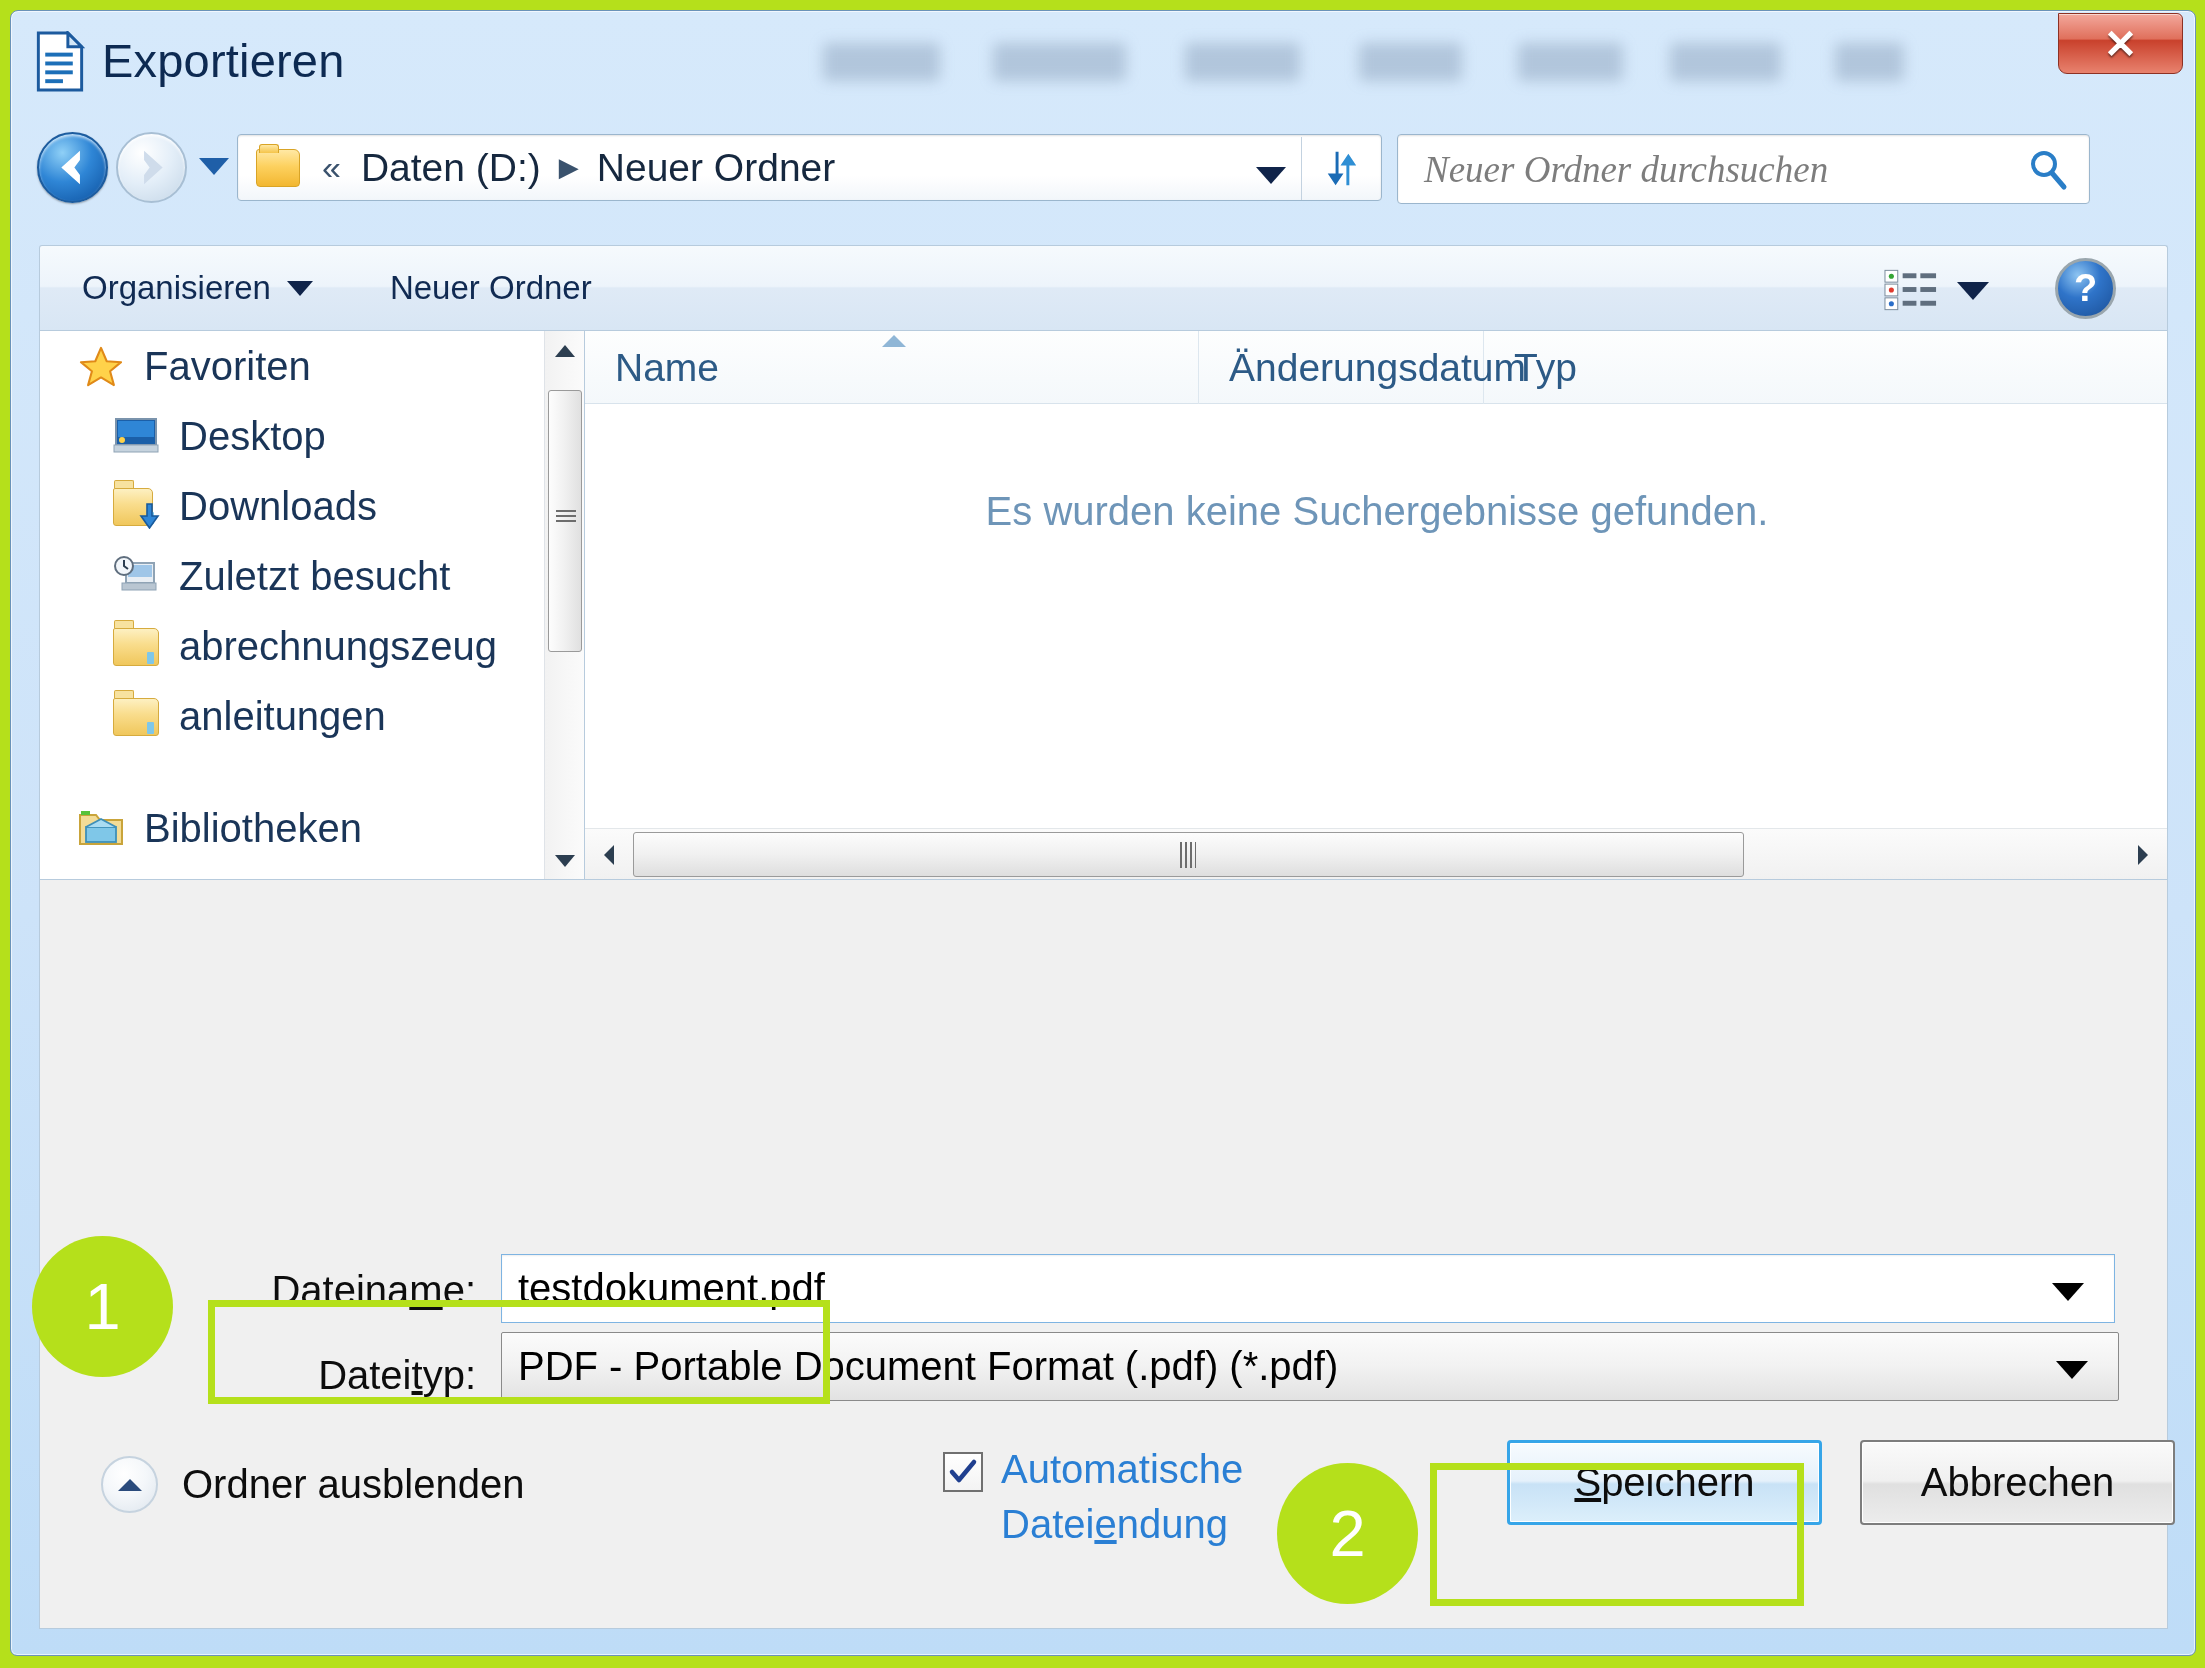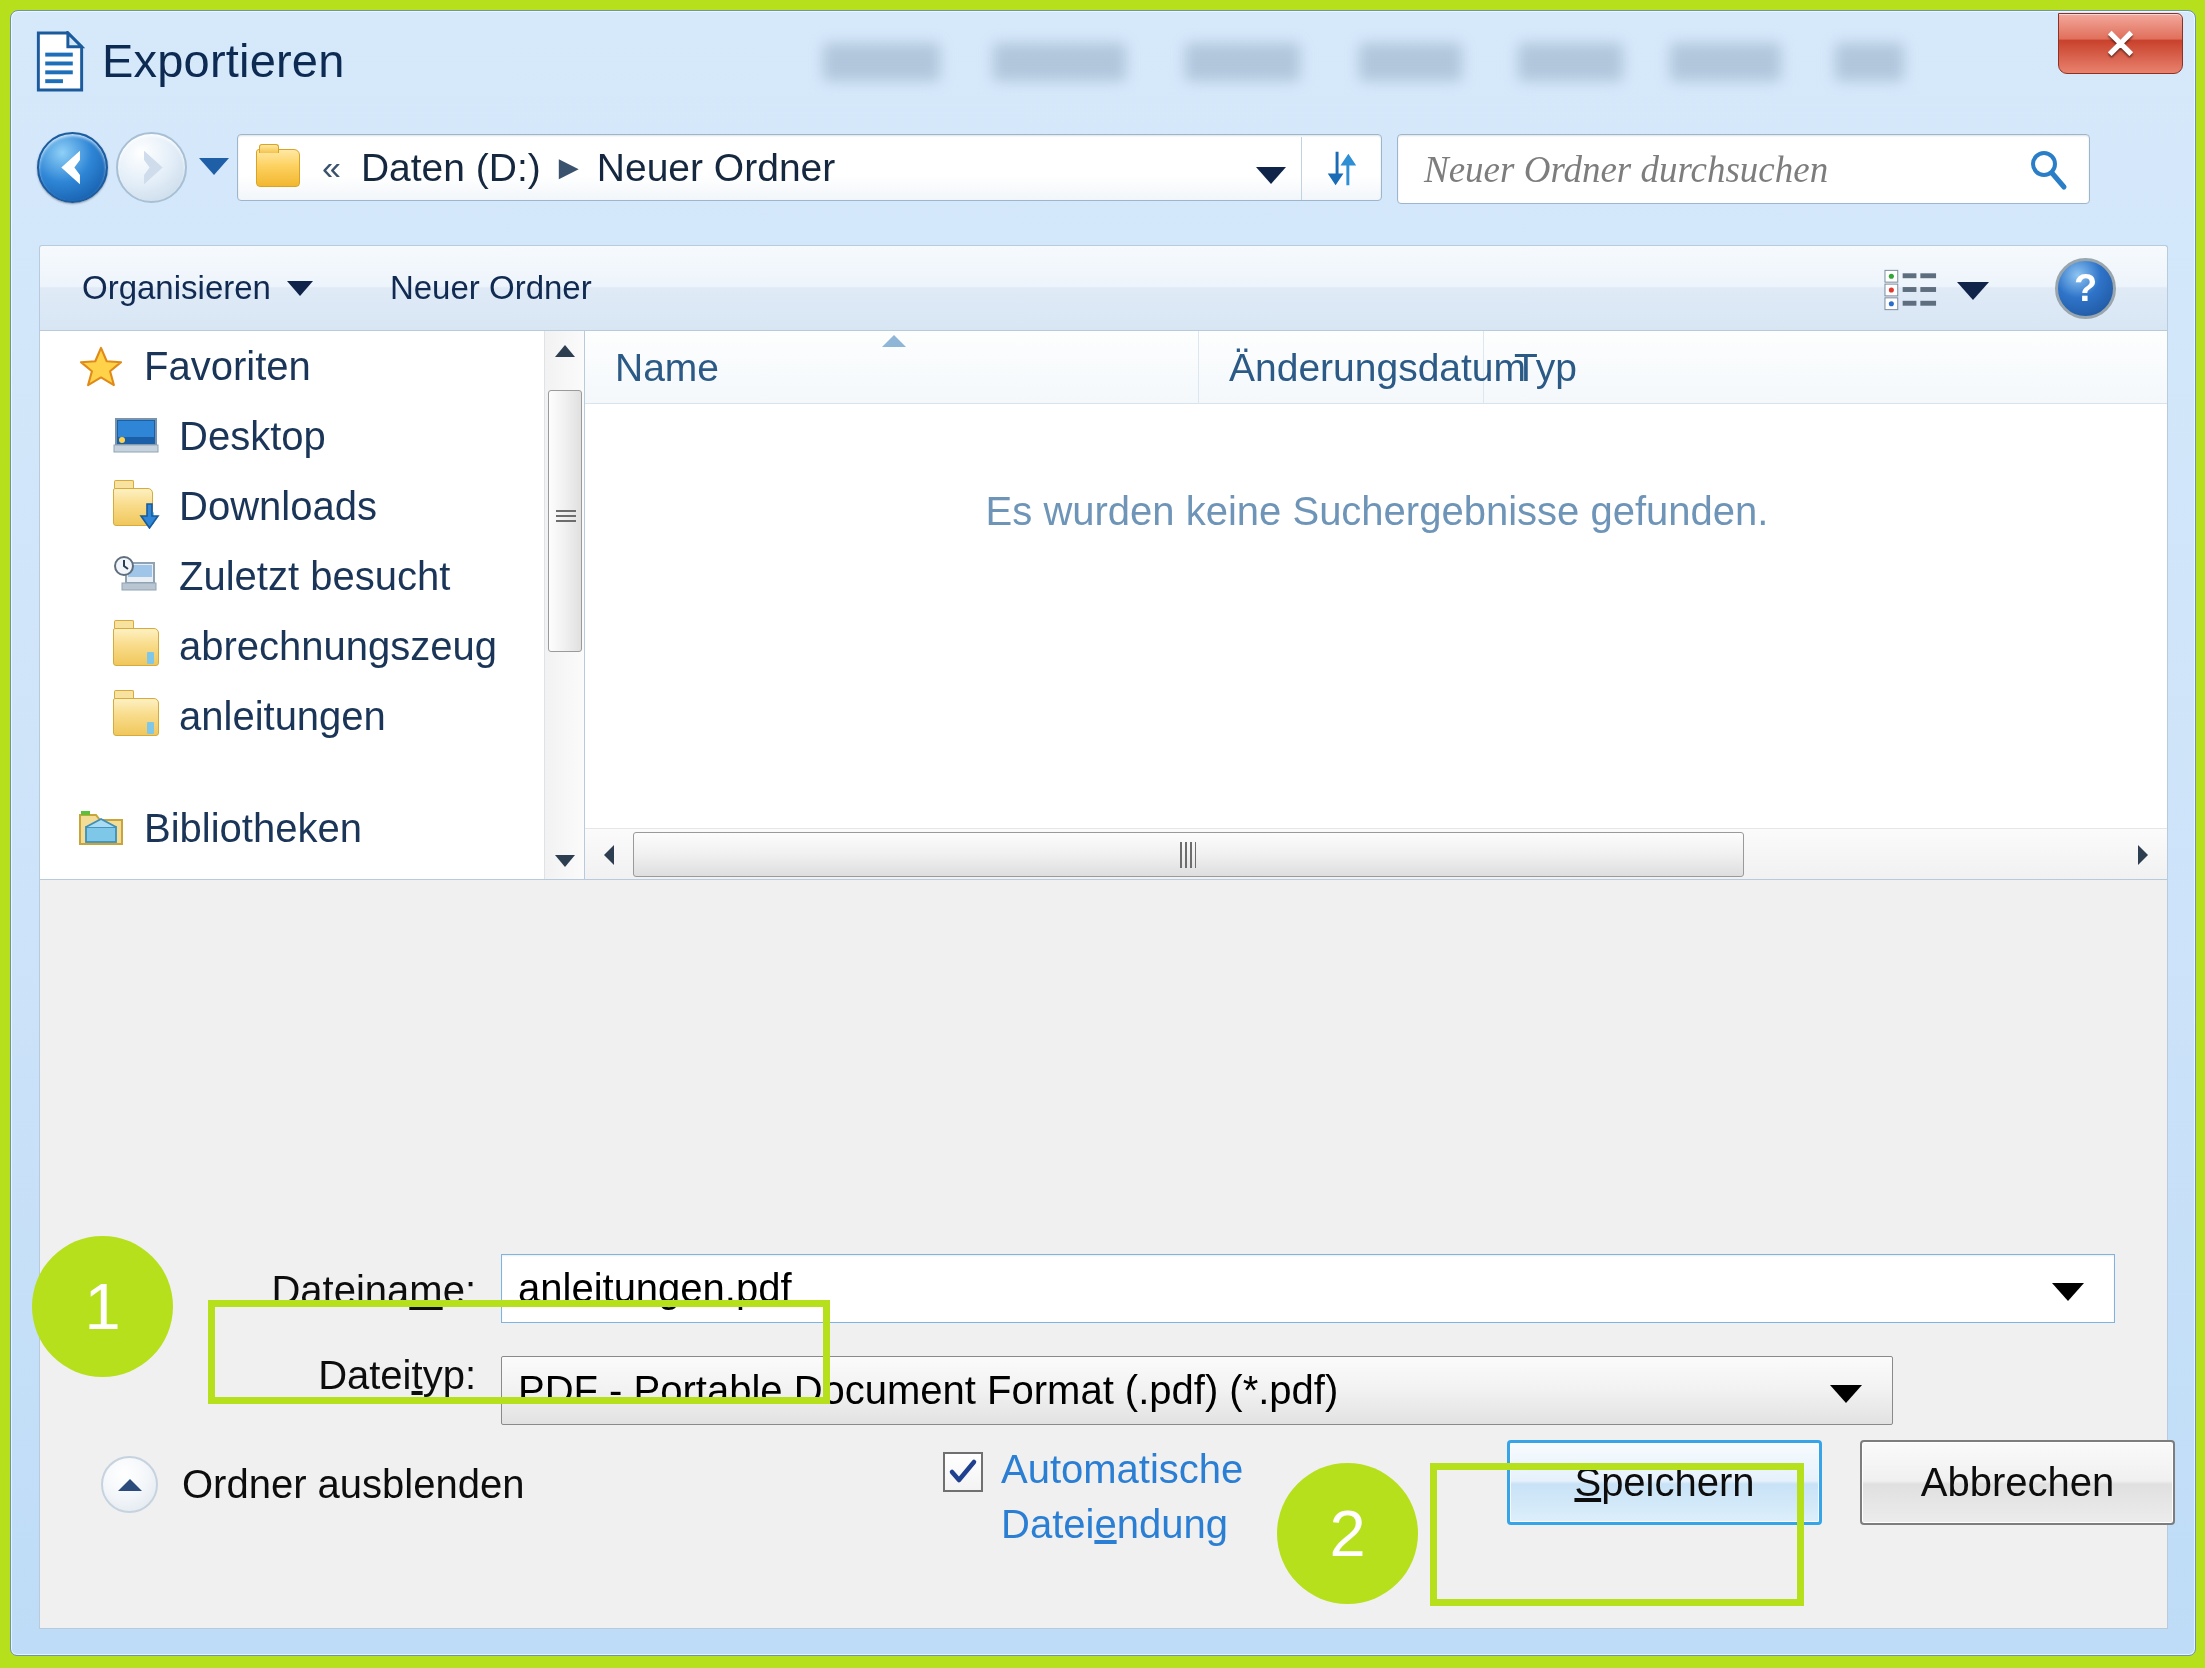--- a/index.html
+++ b/index.html
@@ -334,22 +334,22 @@
     border: 1px solid #7eb4e2;
     box-shadow: inset 0 1px 2px rgba(0,0,0,.07);
     display:flex; align-items:center;
   }
   #filename-value {
     margin-left: 16px;
     font-size: 40px; color: #000;
     white-space:nowrap;
   }
   #filetype-combo {
-    position: absolute; left: 461px; top: 476px;
-    width: 1392px; height: 69px;
+    position: absolute; left: 461px; top: 452px;
+    width: 1618px; height: 69px;
     background: linear-gradient(to bottom,#fbfbfb 0%, #f2f2f2 48%, #e2e2e2 100%);
     border: 1px solid #8a8a8a;
     border-radius: 2px;
     display:flex; align-items:center;
   }
   #filetype-value {
     margin-left: 16px;
     font-size: 40px; color: #000;
     white-space:nowrap;
   }
@@ -656,21 +656,21 @@
             </svg>
           </div>
         </div>
       </div>
     </div>
 
     <div id="lower">
 
       <div class="field-label" id="lbl-filename">Dateina<span class="u">m</span>e:</div>
       <div id="filename-combo">
-        <span id="filename-value">anleitungen.pdf</span>
+        <span id="filename-value">testdokument.pdf</span>
         <div class="combo-caret"></div>
       </div>
 
       <div class="field-label" id="lbl-filetype">Datei<span class="u">t</span>yp:</div>
       <div id="filetype-combo">
         <span id="filetype-value">PDF - Portable Document Format (.pdf) (*.pdf)</span>
         <div class="combo-caret"></div>
       </div>
 
       <div id="hide-folders">

